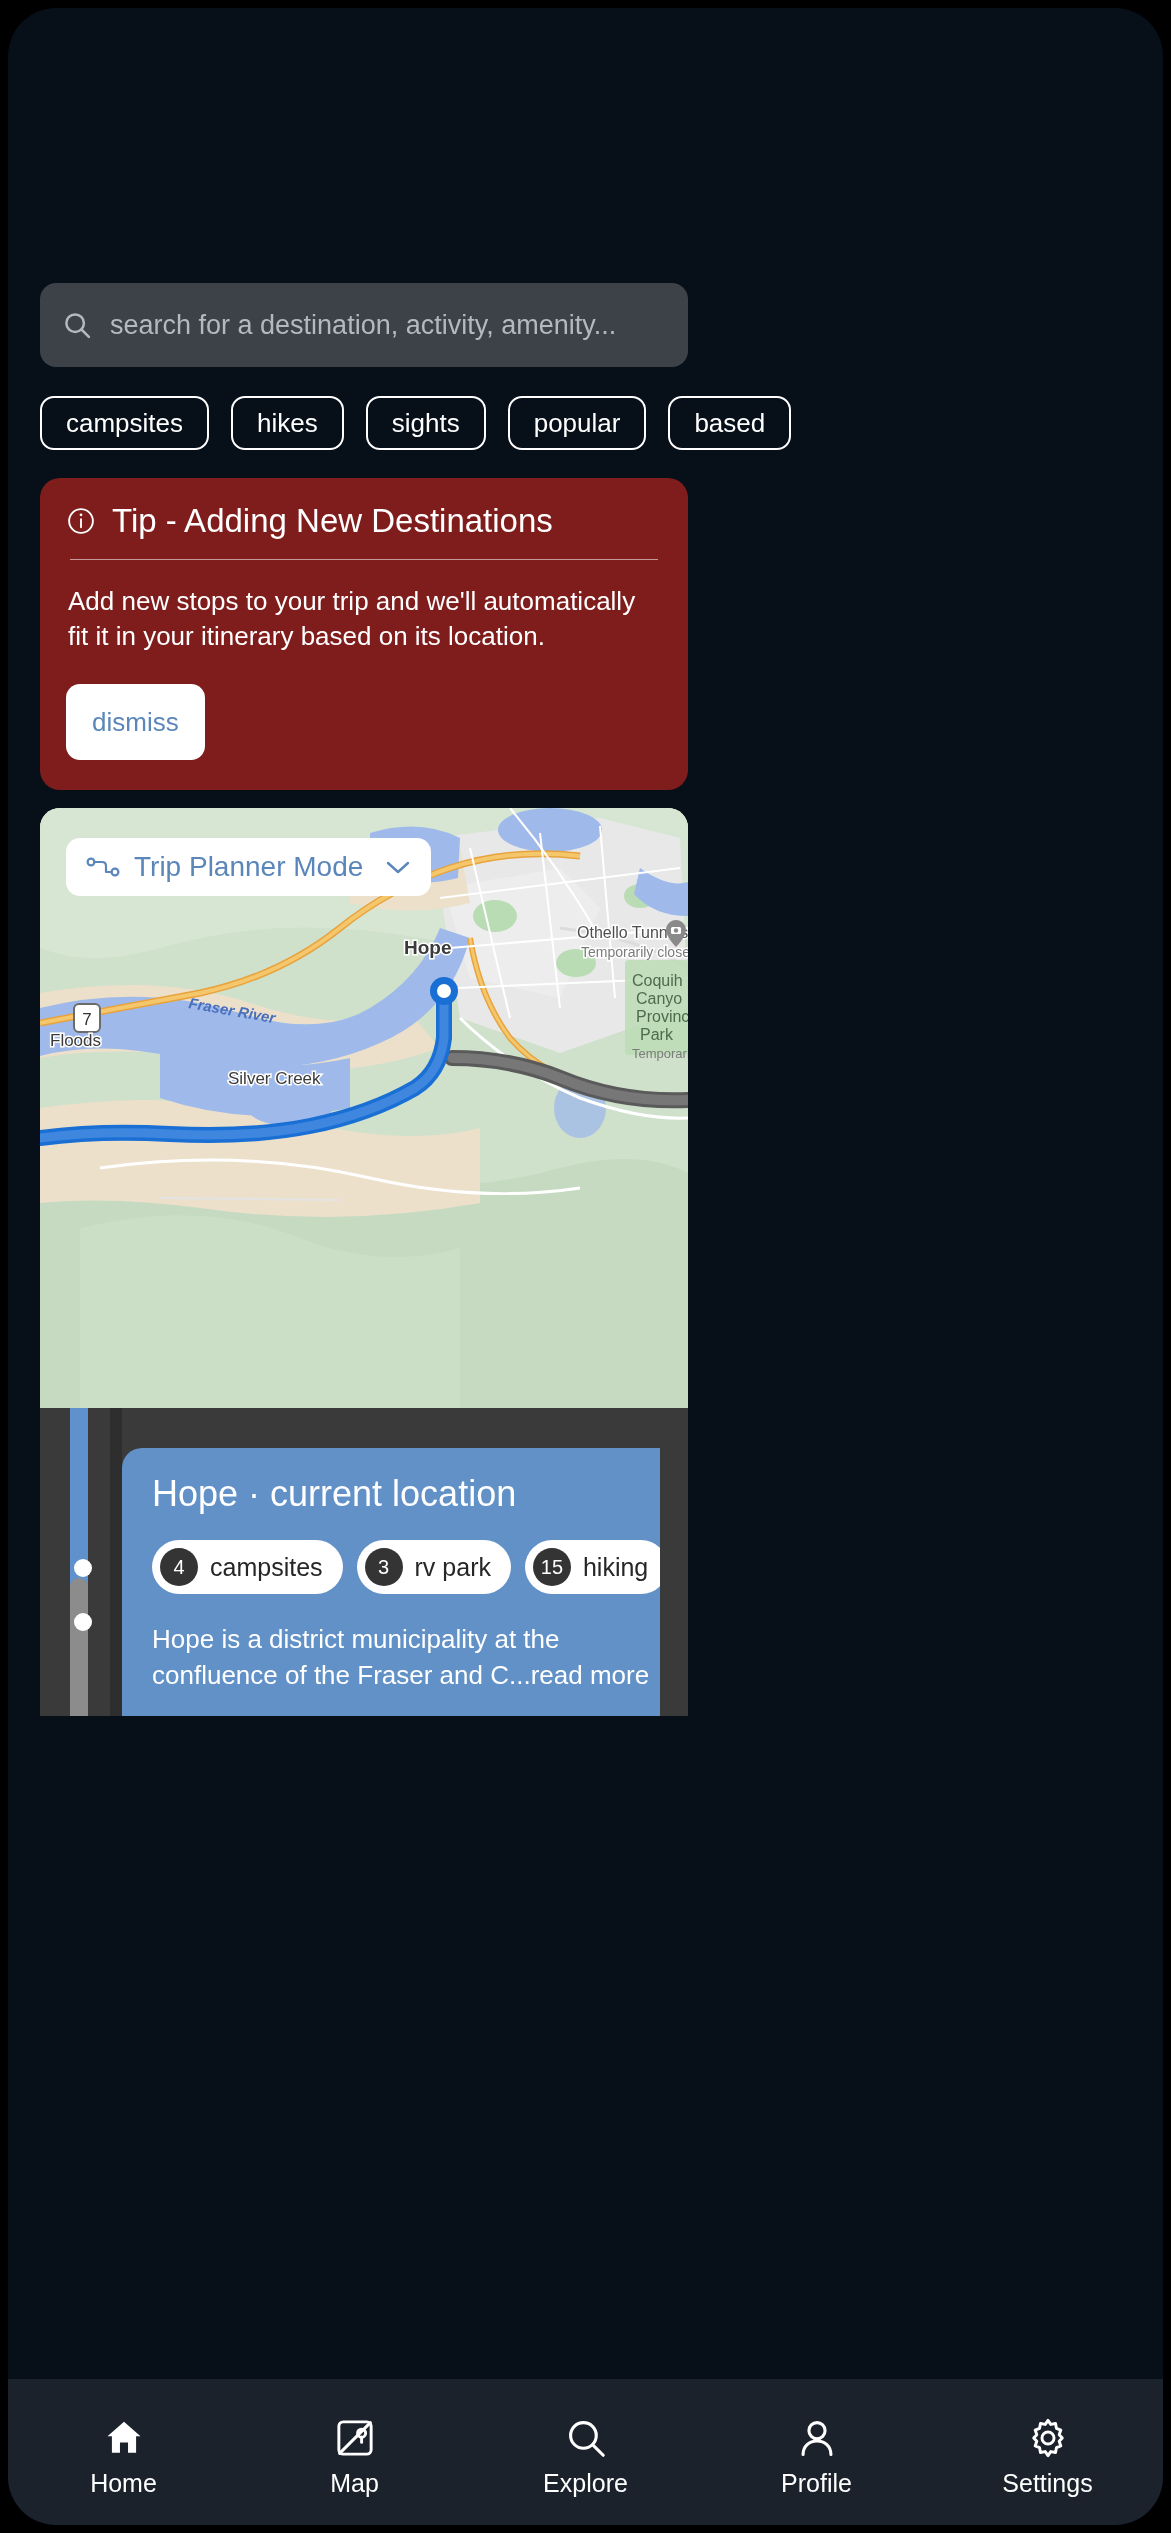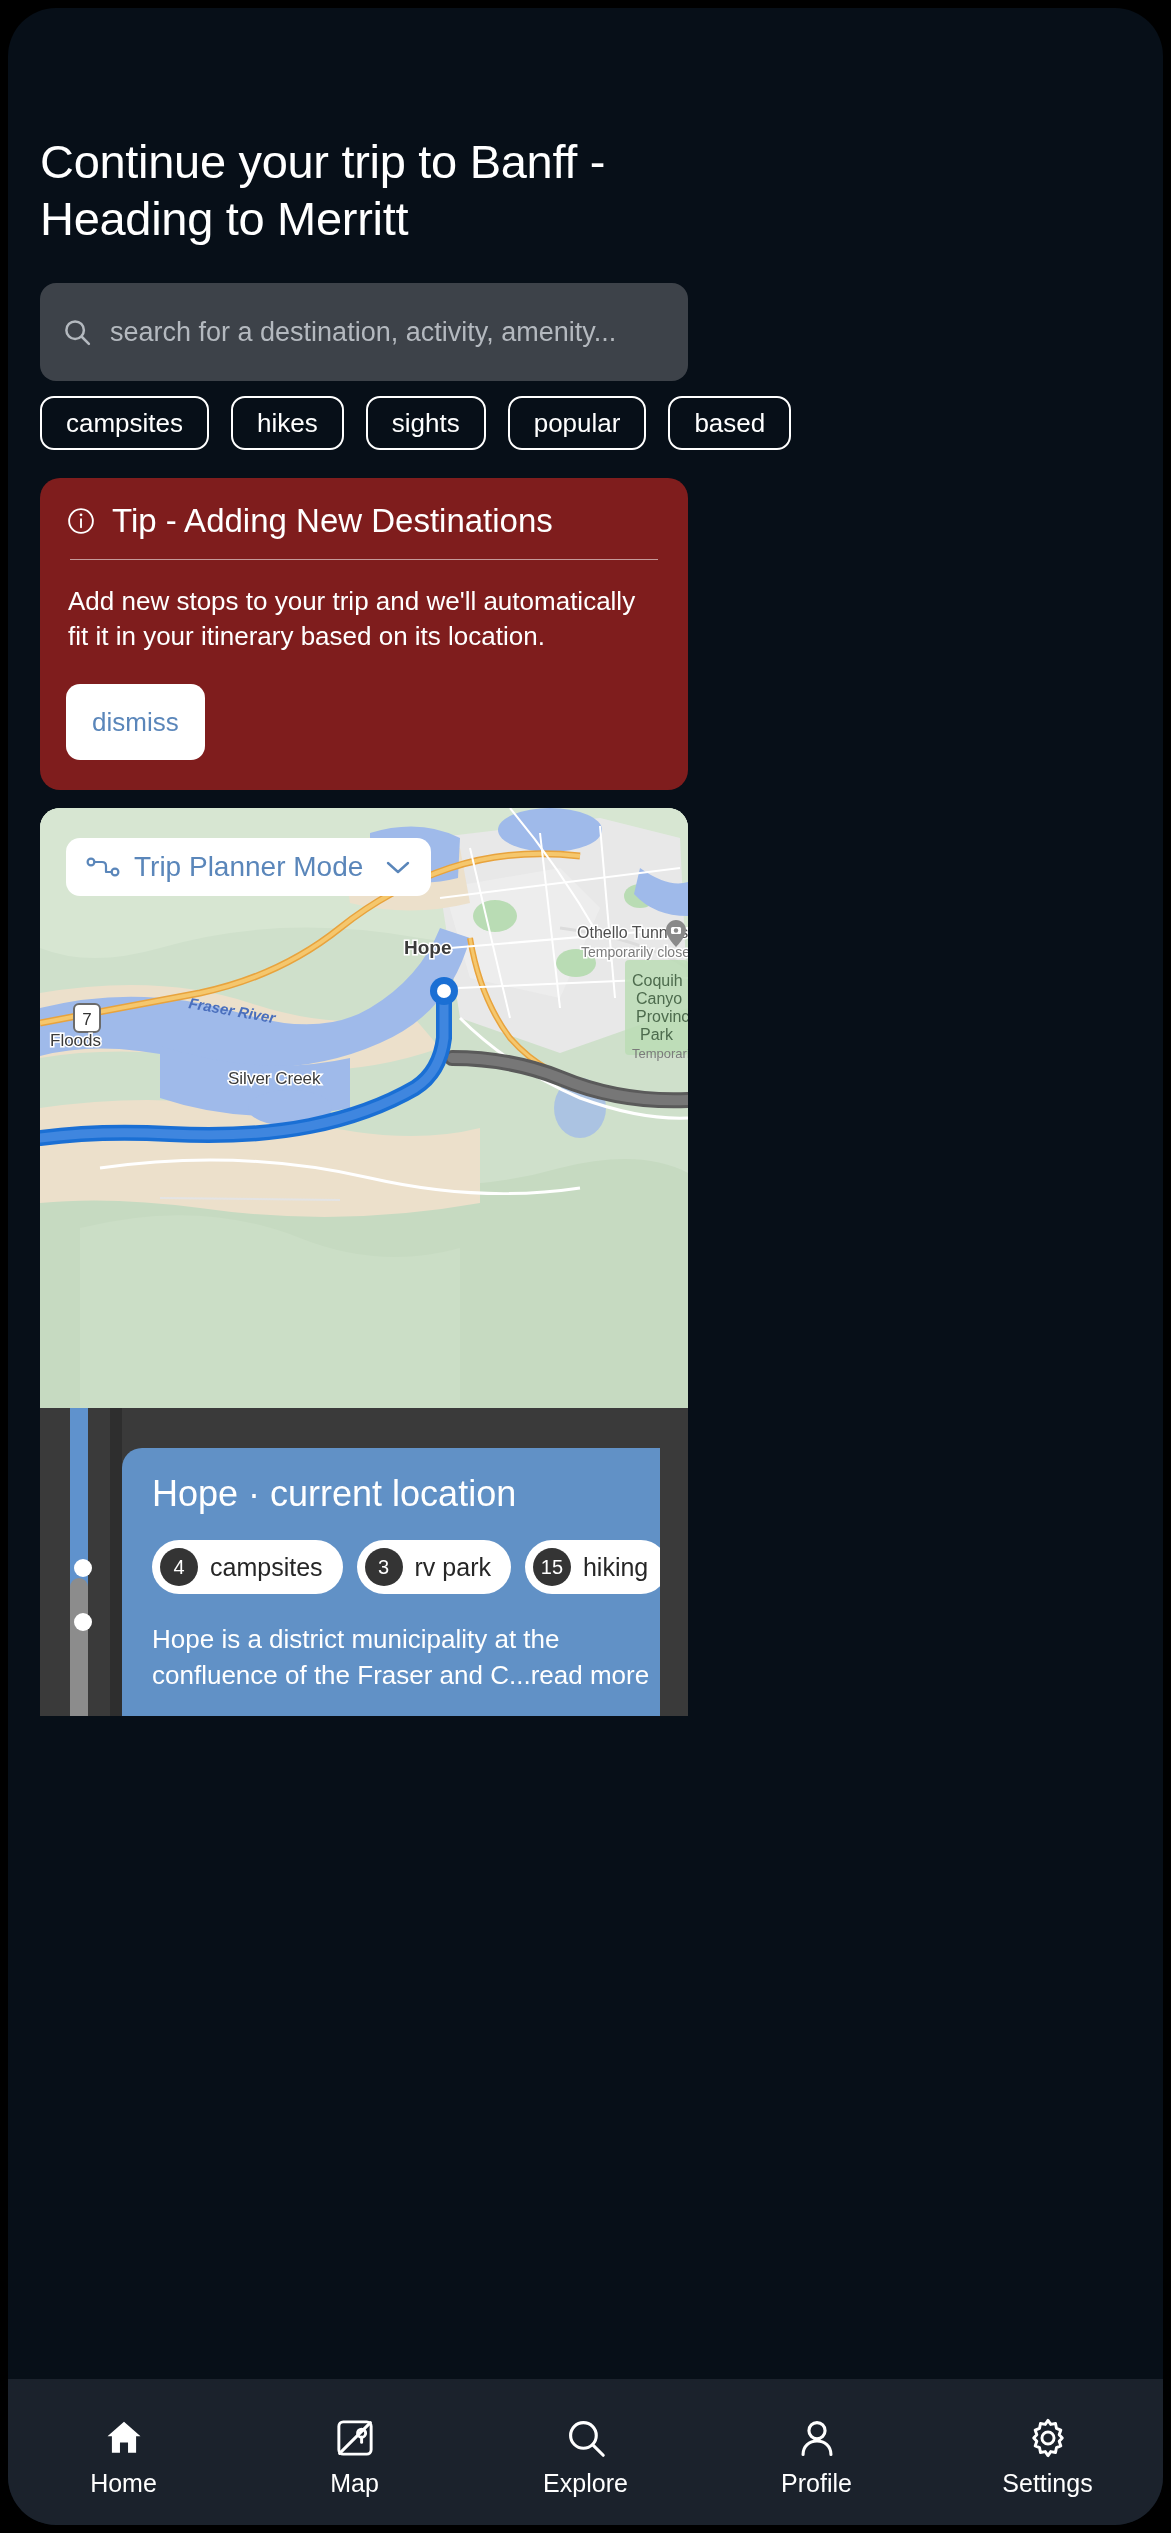--- a/index.html
+++ b/index.html
@@ -36,21 +36,21 @@
     font-size: 47px;
     font-weight: 400;
     line-height: 1.22;
     letter-spacing: -0.3px;
   }
 
   
   .searchbar {
     position: absolute;
     left: 32px; top: 275px;
-    width: 648px; height: 98px;
+    width: 648px; height: 84px;
     background: #3d4249;
     border-radius: 16px;
     display: flex; align-items: center;
     padding: 0 22px;
   }
   .search-icon { width: 30px; height: 30px; flex: 0 0 auto; margin-right: 18px; }
   .search-icon svg { display:block; }
   .search-placeholder {
     color: #b4b9bf;
     font-size: 27px;
@@ -248,21 +248,20 @@
   .nav-icon { height: 46px; display: flex; align-items: center; justify-content: center; }
   .nav-label { color: #ffffff; font-size: 25px; line-height: 1; }
 </style>
 </head>
 <body>
 
 <div class="device">
  <div class="screen">
   <div class="content">
 
-    <div class="page-title">Continue your trip to Banff - Heading to Merritt</div>
 
     <div class="searchbar">
       <span class="search-icon">
         <svg width="30" height="30" viewBox="0 0 24 24" fill="none" stroke="#b4b9bf" stroke-width="2">
           <circle cx="10.5" cy="10.5" r="7"></circle>
           <line x1="15.8" y1="15.8" x2="21.5" y2="21.5" stroke-linecap="round"></line>
         </svg>
       </span>
       <span class="search-placeholder">search for a destination, activity, amenity...</span>
     </div>

